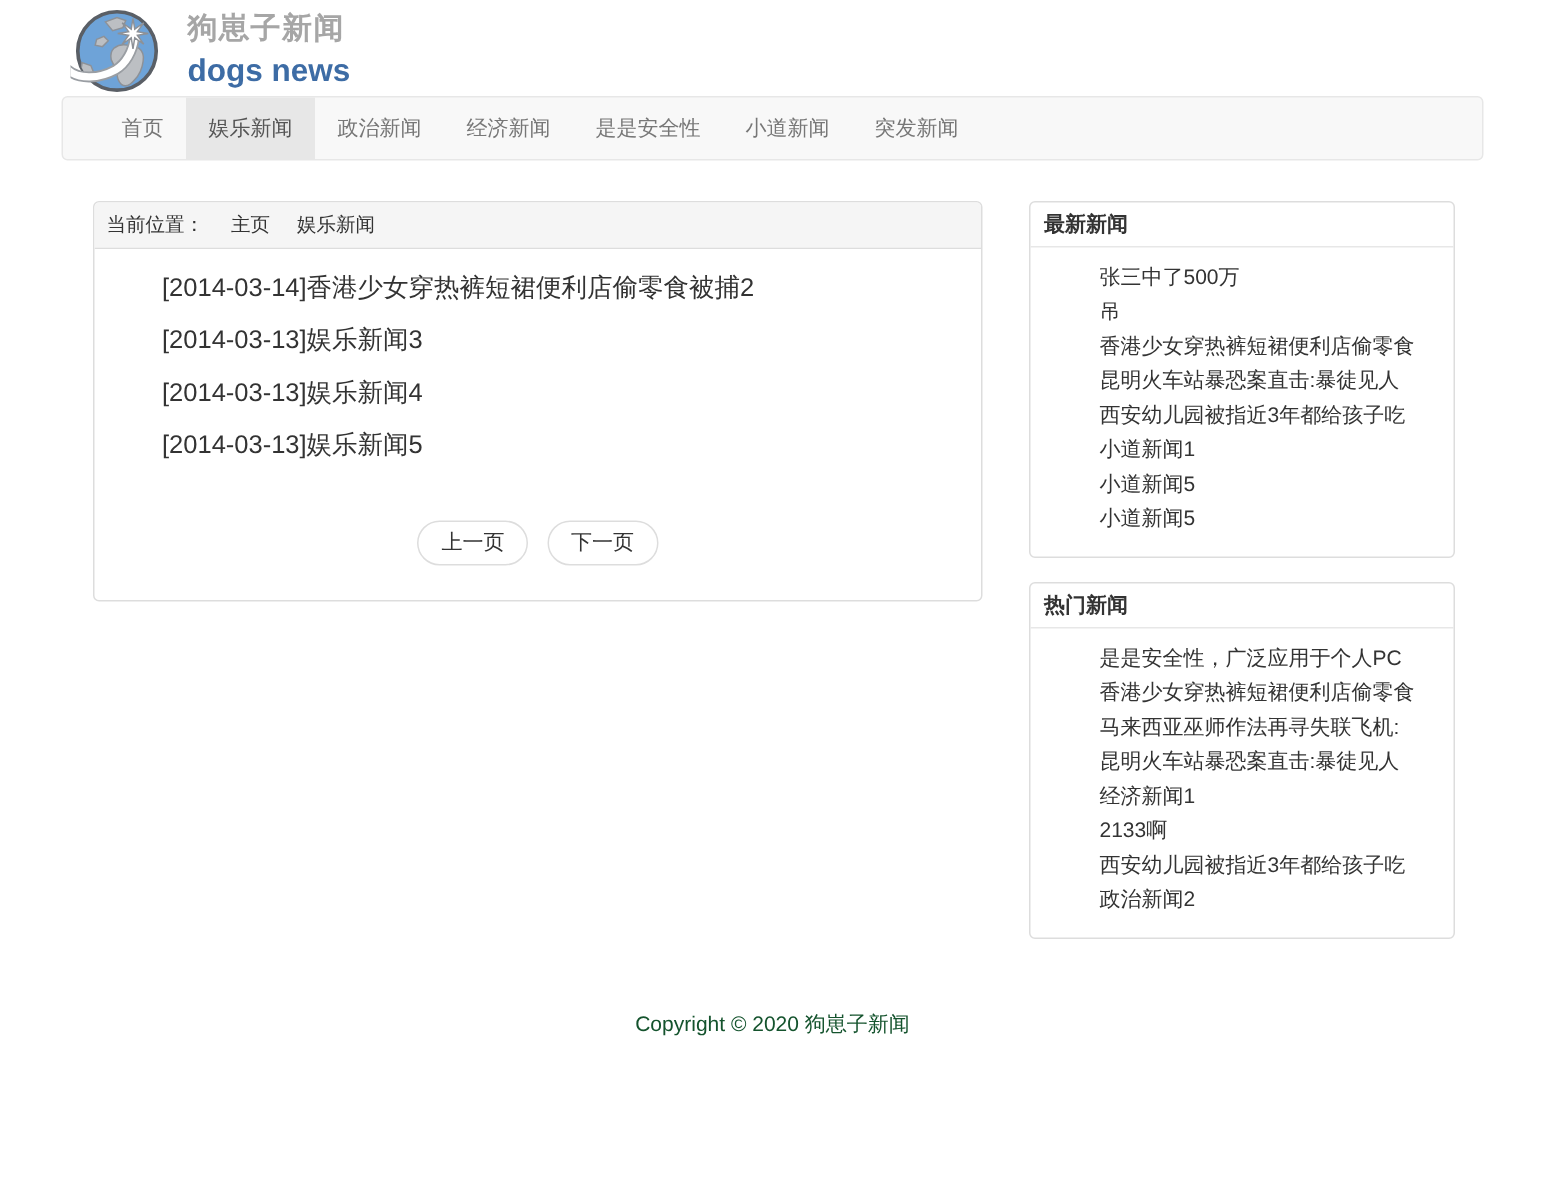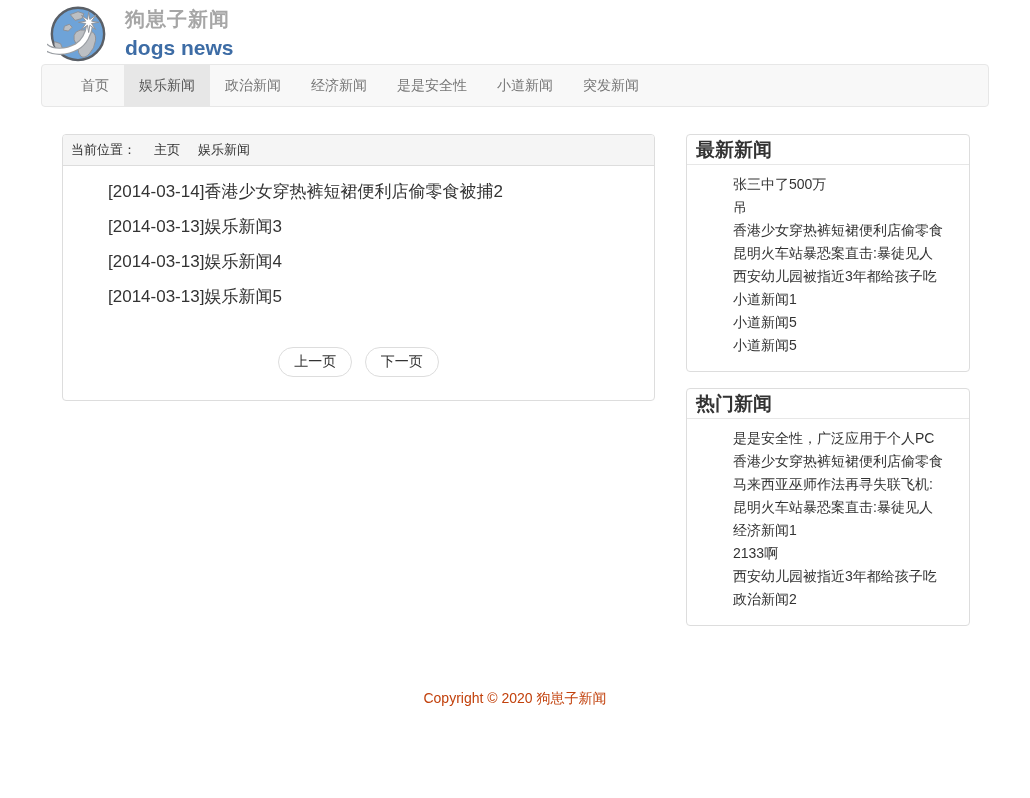--- a/index.html
+++ b/index.html
@@ -39,26 +39,26 @@
   
   .news-list { list-style: none; margin: 8px 0 0 0; padding-left: 45px; }
   .news-list li { height: 35px; line-height: 35px; font-size: 17px; color: #333; cursor: pointer; white-space: nowrap; }
 
   
   .pager { text-align: center; margin: 33px 0 23px 0; }
   .pager a { display: inline-block; padding: 5px 15px; border: 1px solid #ddd; border-radius: 15px; background: #fff; color: #333; font-size: 14px; text-decoration: none; margin: 0 4px; cursor: pointer; }
 
   
   .side-panel { margin-bottom: 16px; }
-  .side-heading { padding: 6px 9px; font-size: 19px; font-weight: bold; color: #333; border-bottom: 1px solid #e7e7e7; line-height: 17px; }
+  .side-heading { padding: 6px 9px; font-size: 14px; font-weight: bold; color: #333; border-bottom: 1px solid #e7e7e7; line-height: 17px; }
   .side-list { list-style: none; margin: 8px 0 14px 0; padding-left: 46px; }
   .side-list li { line-height: 23px; font-size: 14px; color: #333; cursor: pointer; white-space: nowrap; }
 
   
-  .footer { margin-top: 48px; text-align: center; font-size: 14px; color: #c2410c; }
+  .footer { margin-top: 32px; text-align: center; font-size: 14px; color: #14532d; }
 </style>
 </head>
 <body>
 
 <div class="page">
   <div class="container">
 
     <header class="site-header">
       <div class="logo-wrap">
         <svg width="62" height="62" viewBox="0 0 64 64">

